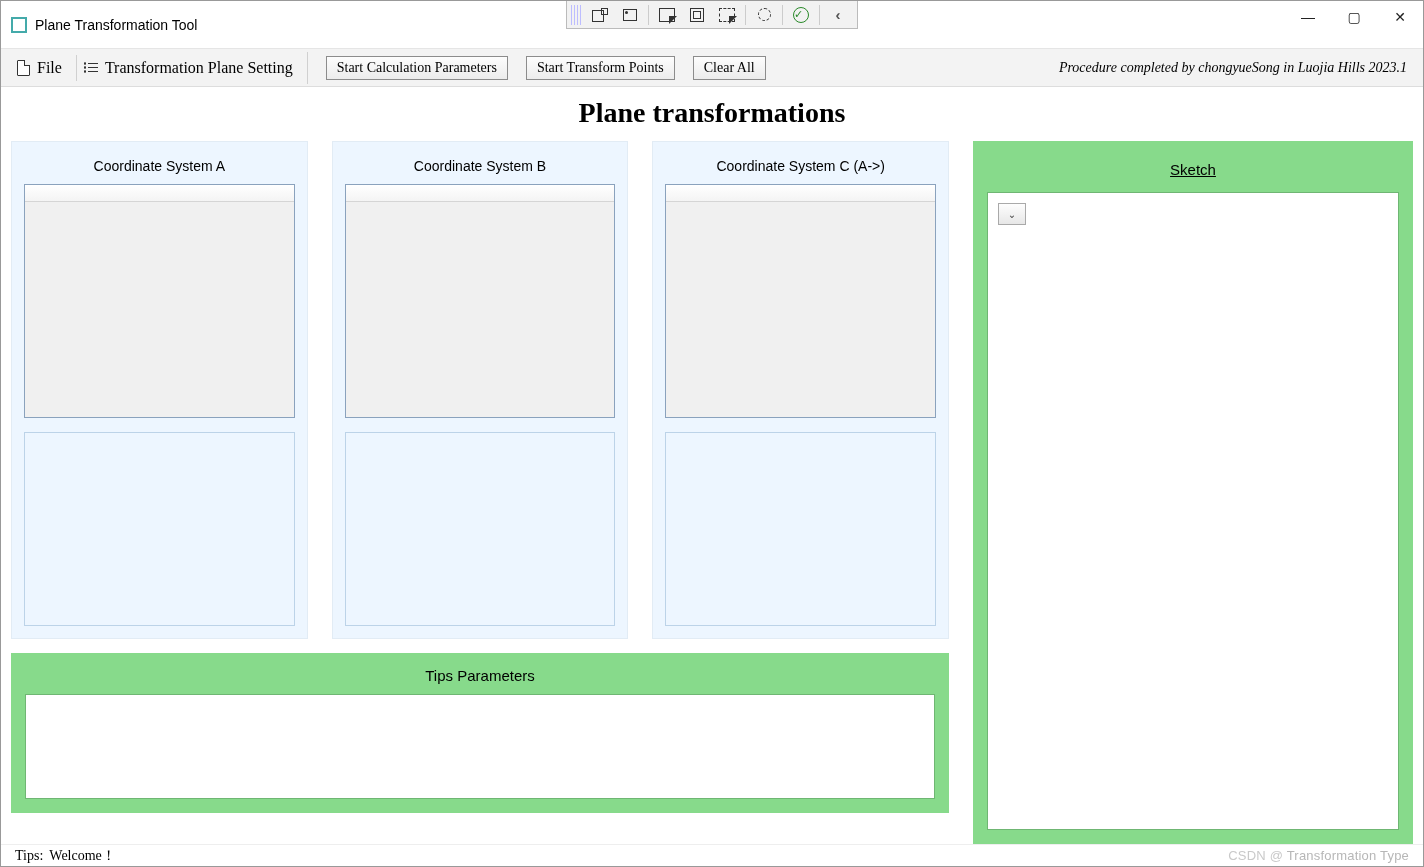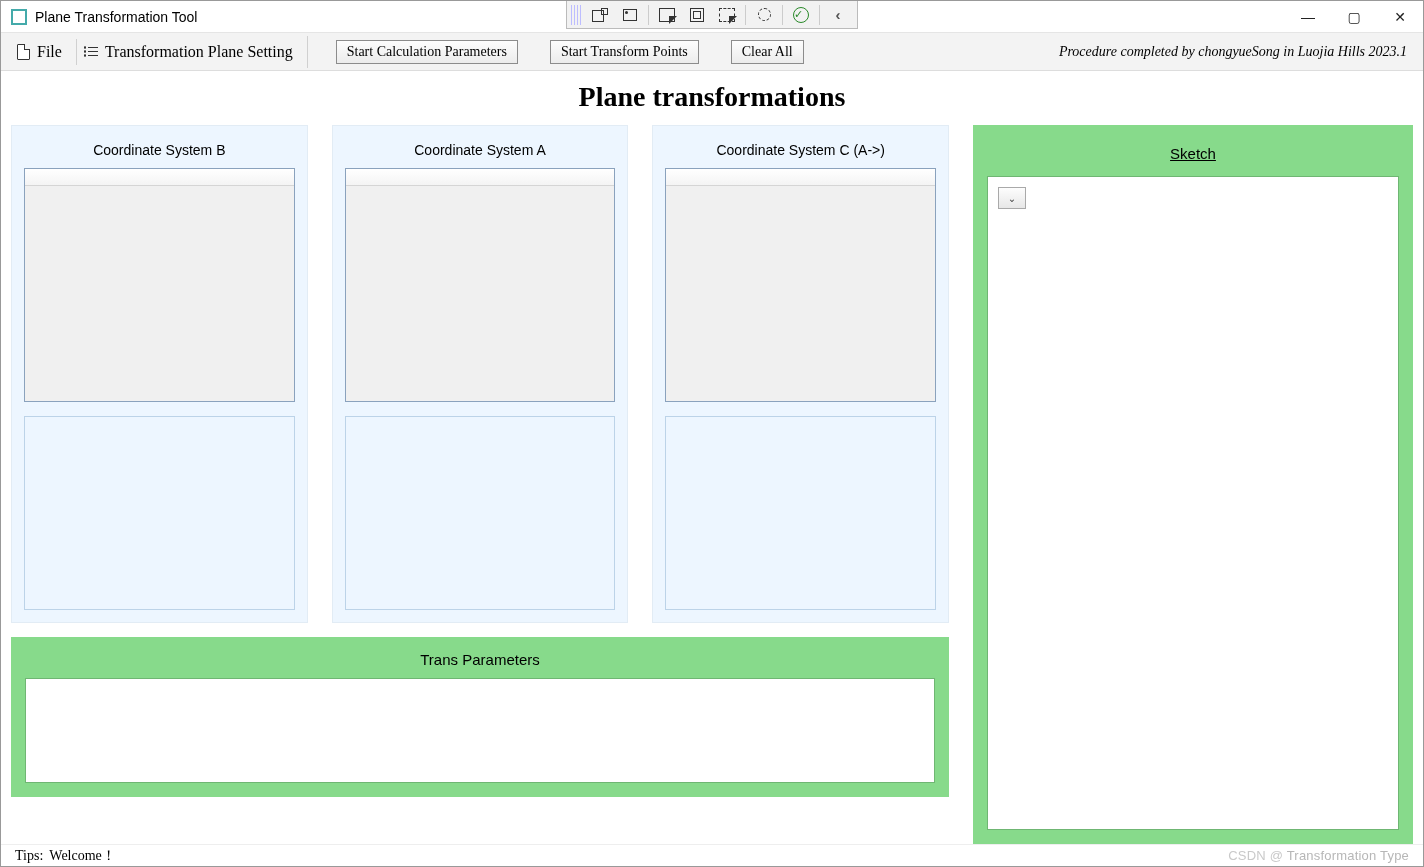--- a/index.html
+++ b/index.html
@@ -11,21 +11,21 @@
     width: 1424px;
     height: 867px;
     overflow: hidden;
     border: 1px solid #999;
     display: flex;
     flex-direction: column;
   }
 
   
   .titlebar {
-    height: 32px;
+    height: 48px;
     display: flex;
     align-items: center;
     background: #fff;
     position: relative;
     border-bottom: 1px solid #e5e5e5;
   }
   .titlebar .app-icon {
     width: 16px; height: 16px;
     border: 2px solid #4aa;
     margin: 0 8px 0 10px;
@@ -339,57 +339,57 @@
         <span class="doc-icon"></span>
       </span>
     <span class="menu-label">File</span>
   </div>
   <div class="menu-group">
     <span class="mi-icon">
         <span class="list-icon"></span>
       </span>
     <span class="menu-label">Transformation Plane Setting</span>
   </div>
-  <div class="menu-group" style="gap:32px;border-left:1px solid #d0d0d0;padding-left:28px;">
+  <div class="menu-group" style="gap:18px;border-left:1px solid #d0d0d0;padding-left:18px;">
     <button class="tbtn">Start Calculation Parameters</button>
     <button class="tbtn">Start Transform Points</button>
     <button class="tbtn">Clear All</button>
   </div>
   <div class="credit">Procedure completed by chongyueSong in Luojia Hills 2023.1</div>
 </div>
 
 <div class="main">
   <div class="page-title">Plane transformations</div>
 
   <div class="columns">
     <div class="left-col">
       <div class="coord-row">
+
+        <div class="coord-panel">
+          <div class="panel-title">Coordinate System A</div>
+          <div class="grid-box"></div>
+          <div class="lower-box"></div>
+        </div>
 
         <div class="coord-panel">
           <div class="panel-title">Coordinate System B</div>
           <div class="grid-box"></div>
           <div class="lower-box"></div>
         </div>
 
         <div class="coord-panel">
-          <div class="panel-title">Coordinate System A</div>
-          <div class="grid-box"></div>
-          <div class="lower-box"></div>
-        </div>
-
-        <div class="coord-panel">
           <div class="panel-title">Coordinate System C (A-&gt;)</div>
           <div class="grid-box"></div>
           <div class="lower-box"></div>
         </div>
 
       </div>
 
       <div class="trans-params">
-        <div class="tp-title">Trans Parameters</div>
+        <div class="tp-title">Tips Parameters</div>
         <div class="tp-box"></div>
       </div>
     </div>
 
     <div class="right-col">
       <div class="sketch-panel">
         <div class="sk-title">Sketch</div>
         <div class="sk-box">
           <div class="dropdown">
             <span>⌄</span>

